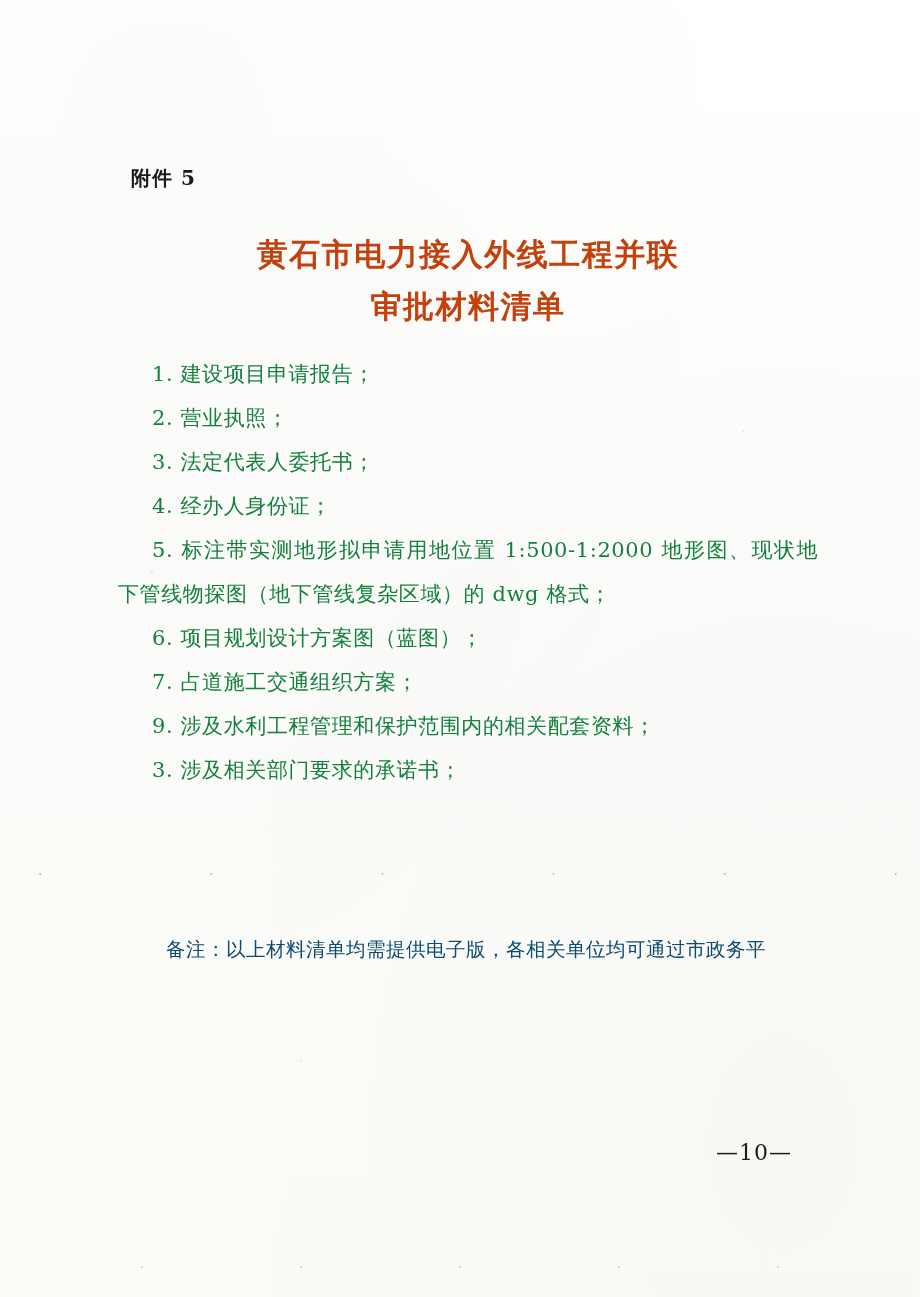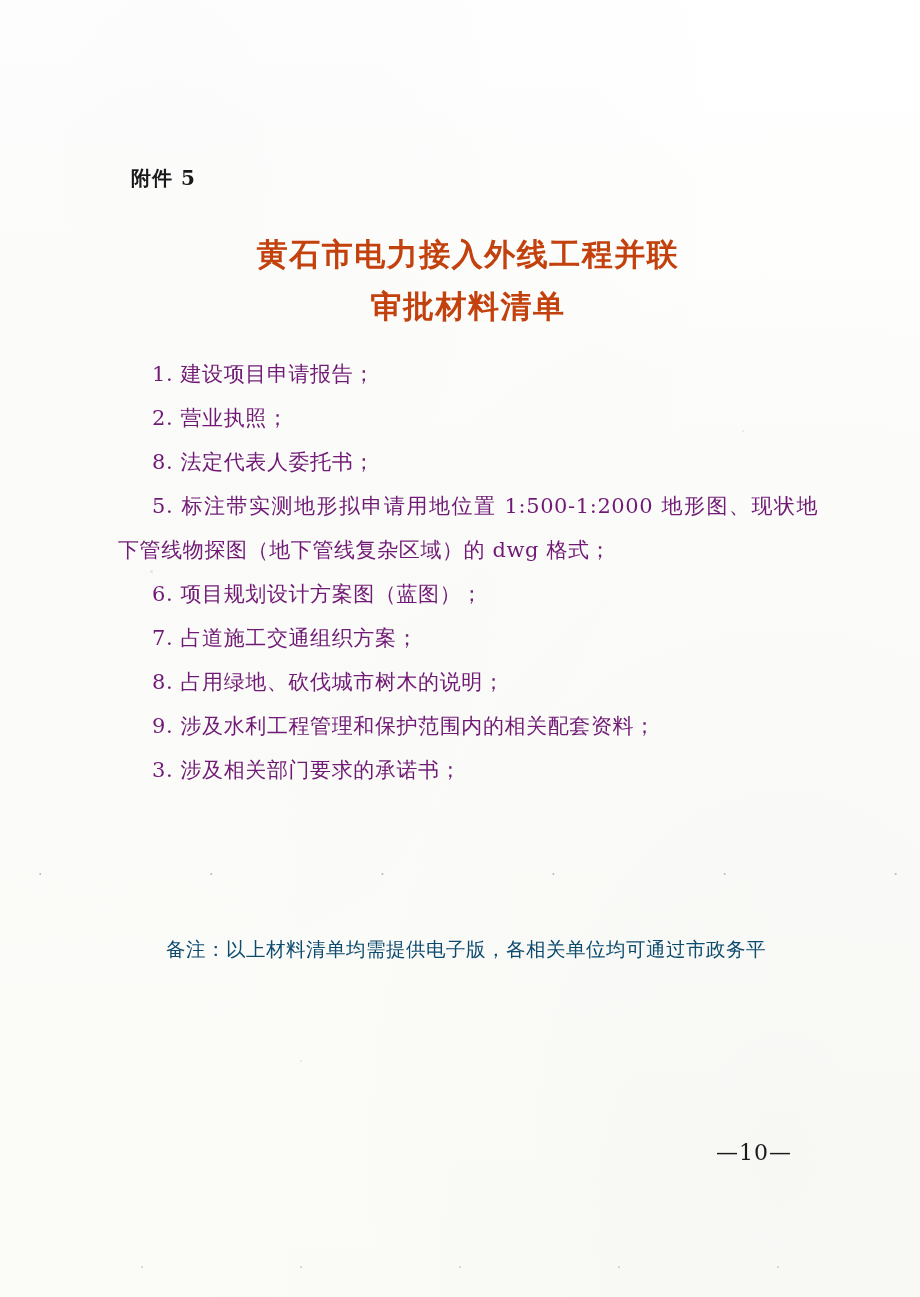--- a/index.html
+++ b/index.html
@@ -65,21 +65,21 @@
   .list {
     position: absolute;
     top: 352px;
     left: 0;
     width: 700px;
   }
   .list-item {
     font-family: "DejaVu Serif", "Liberation Serif", serif;
     font-size: 21px;
     line-height: 44px;
-    color: #701a75;
+    color: #15803d;
     letter-spacing: 0.6px;
     text-indent: 34px;
     text-align: justify;
   }
   .list-item.wrap {
     text-indent: 34px;
   }
   .dots-row {
     position: absolute;
     top: 866px;
@@ -145,25 +145,25 @@
     <div class="attachment-label">附件 5</div>
 
     <div class="doc-title">
       <span class="line1">黄石市电力接入外线工程并联</span>
       <span class="line2">审批材料清单</span>
     </div>
 
     <div class="list">
       <div class="list-item">1. 建设项目申请报告；</div>
       <div class="list-item">2. 营业执照；</div>
-      <div class="list-item">8. 法定代表人委托书；</div>
+      <div class="list-item">3. 法定代表人委托书；</div>
+      <div class="list-item">4. 经办人身份证；</div>
       <div class="list-item wrap">5. 标注带实测地形拟申请用地位置 1:500-1:2000 地形图、现状地下管线物探图（地下管线复杂区域）的 dwg 格式；</div>
       <div class="list-item">6. 项目规划设计方案图（蓝图）；</div>
       <div class="list-item">7. 占道施工交通组织方案；</div>
-      <div class="list-item">8. 占用绿地、砍伐城市树木的说明；</div>
       <div class="list-item">9. 涉及水利工程管理和保护范围内的相关配套资料；</div>
       <div class="list-item">3. 涉及相关部门要求的承诺书；</div>
     </div>
 
     <div class="dots-row">
       <span>·</span>
       <span>·</span>
       <span>·</span>
       <span>·</span>
       <span>·</span>

